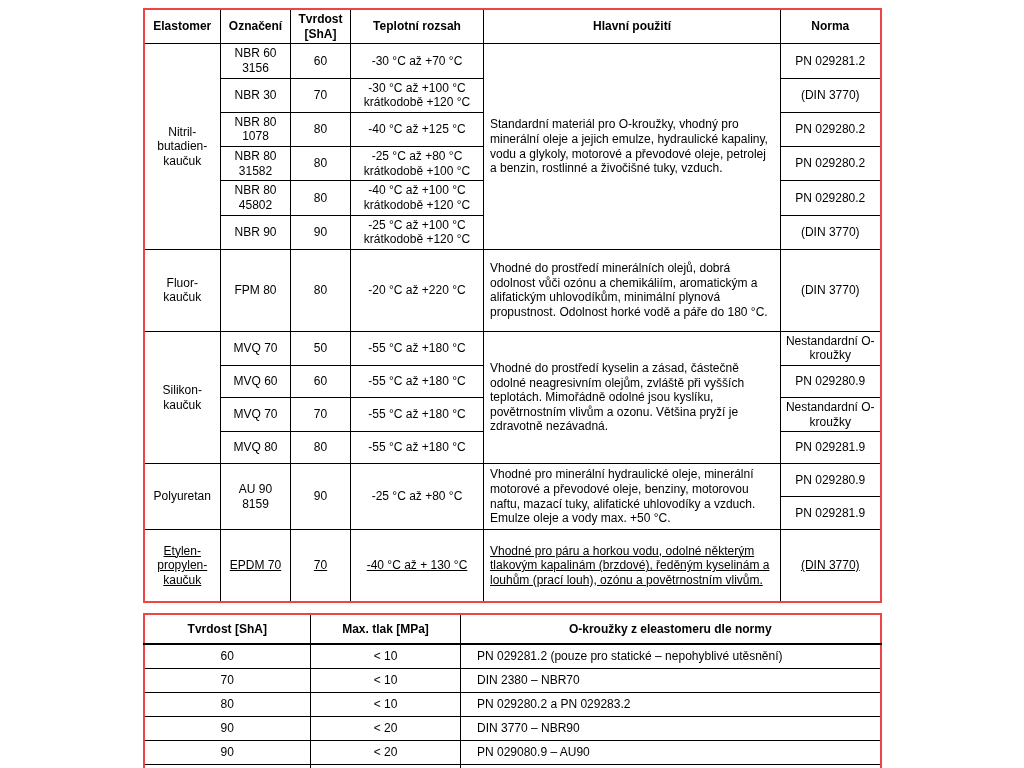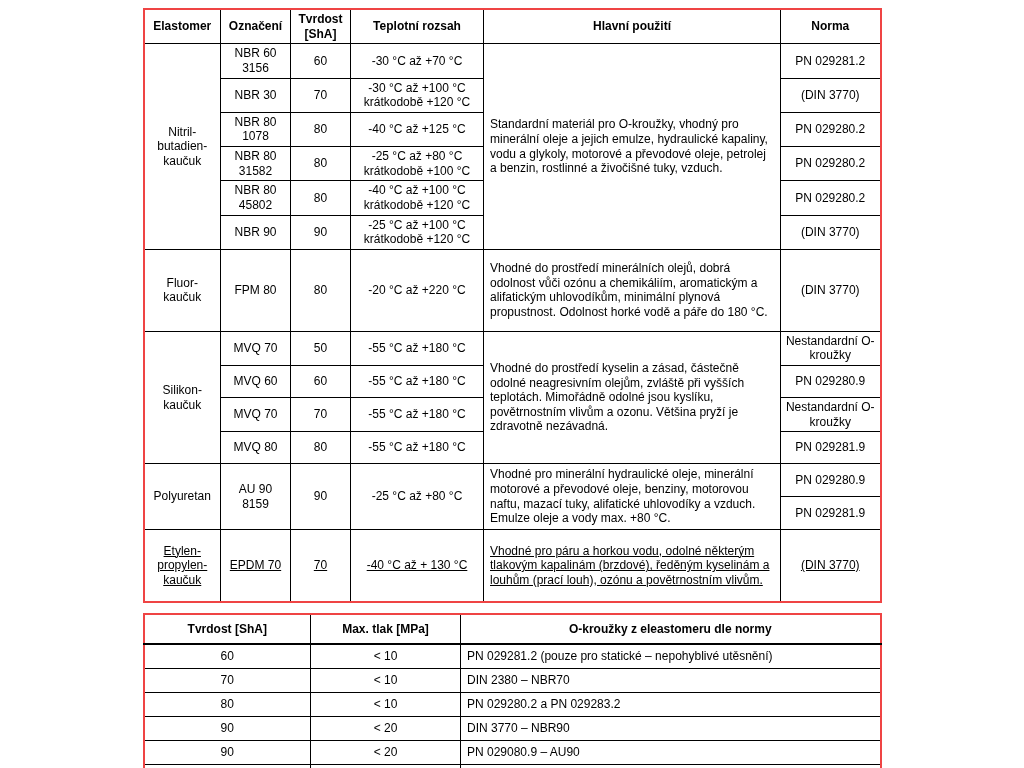--- a/index.html
+++ b/index.html
@@ -32,21 +32,21 @@
   .t1 td.pouziti { text-align: left; padding: 3px 6px; margin-left: 48px; }
   tr.h30 { height: 30px; }
   tr.h32 { height: 32px; }
   tr.h31 { height: 31px; }
   tr.h82 { height: 82px; }
   tr.h73 { height: 73px; text-decoration: underline; }
   .t2 { width: 737px; }
   .t2 thead tr { height: 30px; }
   .t2 thead th { border-bottom: 2px solid #000; }
   .t2 tbody tr { height: 24px; }
-  .t2 td.norma-desc { text-align: left; padding-left: 6px; }
+  .t2 td.norma-desc { text-align: left; padding-left: 16px; }
 </style>
 </head>
 <body>
 
 <div class="page">
 
   <table class="t1">
     <colgroup>
       <col style="width:77px">
         <col style="width:70px">
@@ -140,21 +140,21 @@
         <td>80</td>
         <td>-55 °C až +180 °C</td>
         <td>PN 029281.9</td>
       </tr>
 
       <tr class="h31">
         <td rowspan="2">Polyuretan</td>
         <td rowspan="2">AU 90 8159</td>
         <td rowspan="2">90</td>
         <td rowspan="2">-25 °C až +80 °C</td>
-        <td rowspan="2" class="pouziti">Vhodné pro minerální hydraulické oleje, minerální motorové a převodové oleje, benziny, motorovou naftu, mazací tuky, alifatické uhlovodíky a vzduch. Emulze oleje a vody max. +80 °C.</td>
+        <td rowspan="2" class="pouziti">Vhodné pro minerální hydraulické oleje, minerální motorové a převodové oleje, benziny, motorovou naftu, mazací tuky, alifatické uhlovodíky a vzduch. Emulze oleje a vody max. +50 °C.</td>
         <td>PN 029280.9</td>
       </tr>
       <tr class="h31">
         <td>PN 029281.9</td>
       </tr>
 
       <tr class="h73">
         <td>Etylen-propylen-kaučuk</td>
         <td>EPDM 70</td>
         <td>70</td>

